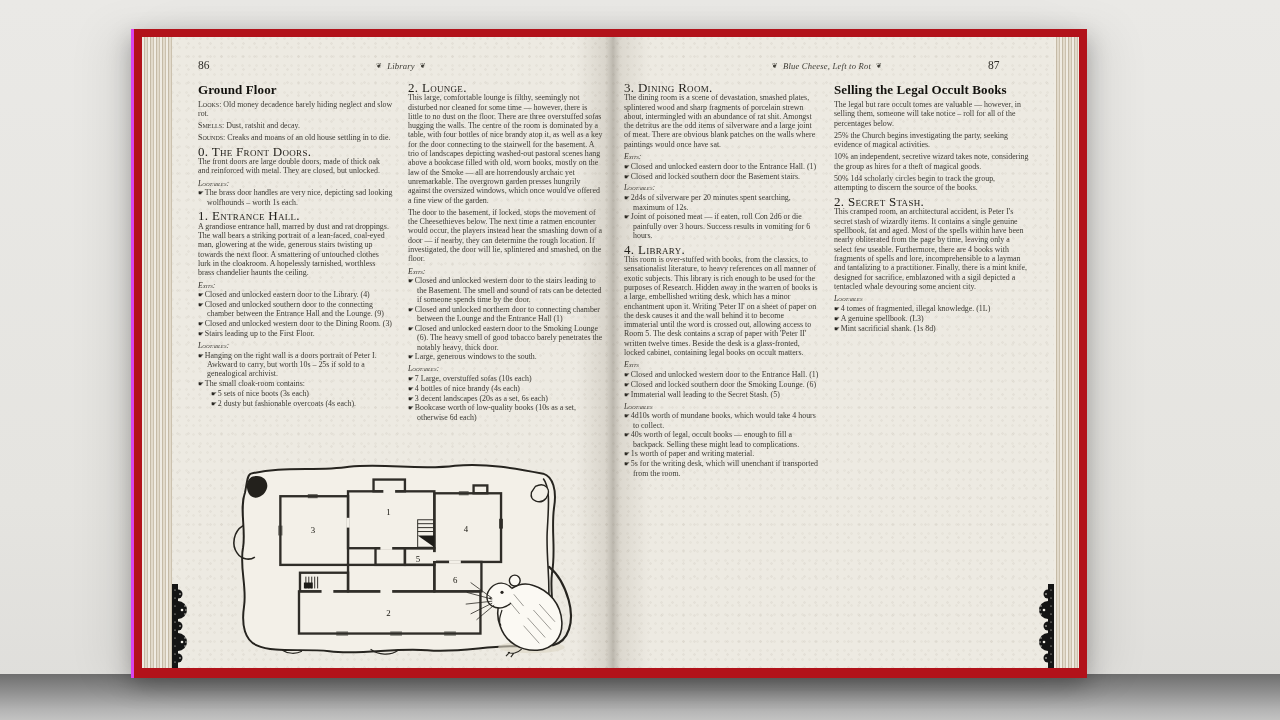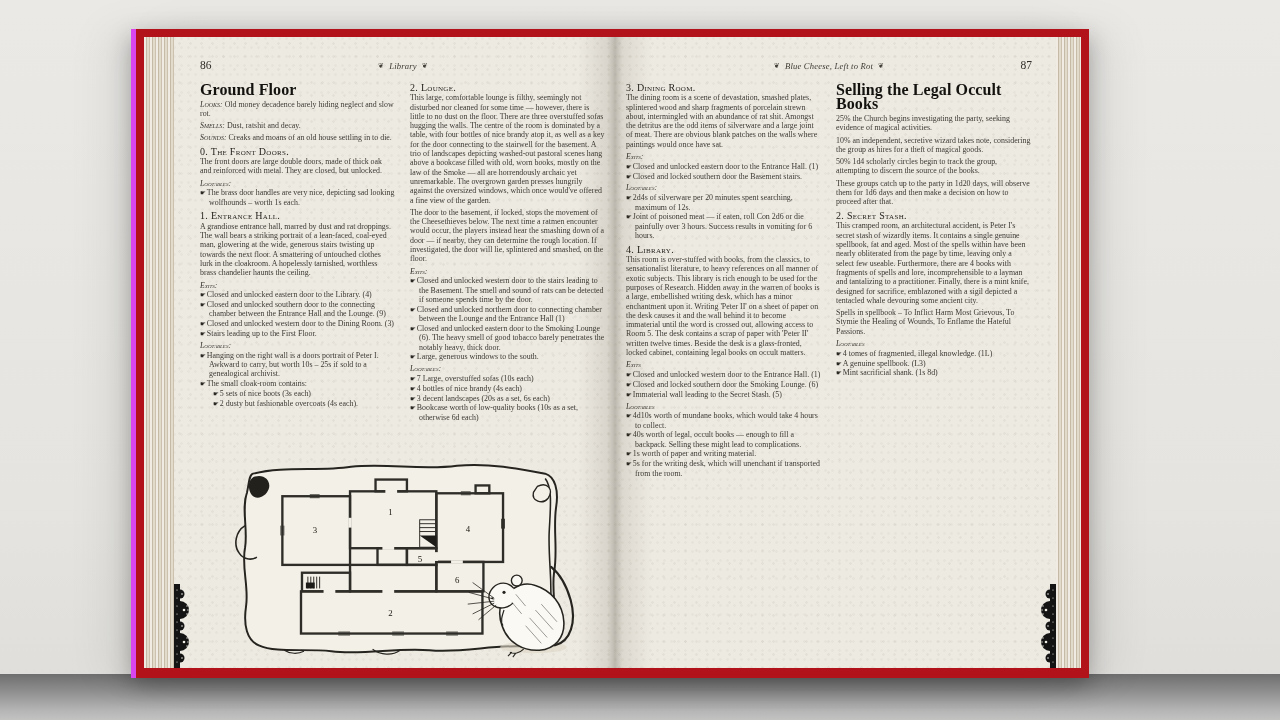--- a/index.html
+++ b/index.html
@@ -9,21 +9,21 @@
     font-family:"Liberation Serif","DejaVu Serif",serif;
     -webkit-font-smoothing:antialiased;
   }
   .desk-band {
     position:absolute; left:0; top:674px; width:1280px; height:46px;
     background: linear-gradient(180deg,#6e6e6e 0%, #8f8f8f 38%, #b4b4b4 78%, #c3c3c2 100%);
   }
   .book {
     position:absolute; left:131px; top:29px; width:953px; height:649px;
     background:#b2121a;
-    border-left:5px solid #d946ef;
+    border-left:3px solid #d946ef;
     box-shadow: 0 8px 22px rgba(0,0,0,.28), 26px 0 40px rgba(0,0,0,.06), -26px 0 40px rgba(0,0,0,.06);
   }
   .edge {
     position:absolute; top:8px; bottom:10px; width:30px;
     background-color:#ddd4c2;
     background-image: repeating-linear-gradient(90deg,
       rgba(255,255,255,.55) 0 2px, rgba(135,120,95,.28) 2px 3px,
       rgba(255,255,255,.15) 3px 5px, rgba(120,105,80,.18) 5px 6px);
   }
   .edge.left { left:8px; }
@@ -46,24 +46,24 @@
   .page { position:absolute; top:22px; width:406px; }
   .page.pleft  { left:26px; }
   .page.pright { right:24px; }
   .phead { display:flex; align-items:baseline; height:18px; margin-bottom:6px; }
   .pnum { font-size:11.5px; color:#2e2c27; width:42px; }
   .phead .spacer { width:42px; }
   .ptitle { flex:1; text-align:center; font-style:italic; font-size:8.6px; color:#3d3b34; letter-spacing:.2px; }
   .fleuron { font-style:normal; font-size:7px; color:#3d3b34; margin:0 5px; vertical-align:1px; }
   .cols { display:flex; gap:15px; }
   .col { width:195px; font-size:7.9px; line-height:9.3px; color:#3b3933; }
-  h2.head { font-size:16px; line-height:14px; margin:0 0 3px; color:#13120e; font-weight:bold; letter-spacing:.1px; }
+  h2.head { font-size:13px; line-height:14px; margin:0 0 3px; color:#13120e; font-weight:bold; letter-spacing:.1px; }
   .stat { margin:0 0 2.5px; }
-  .ilbl { font-style:italic; font-variant:small-caps; color:#34322c; }
-  .sect-title { font-variant:small-caps; font-size:10px; letter-spacing:.3px; margin:4.5px 0 1px; color:#201e19; }
+  .ilbl { font-variant:small-caps; color:#34322c; }
+  .sect-title { font-variant:small-caps; font-size:13px; letter-spacing:.3px; margin:4.5px 0 1px; color:#201e19; }
   p.body { margin:0 0 3px; }
   .llabel { font-style:italic; font-variant:small-caps; font-size:7.8px; margin:2.5px 0 .5px; color:#34322c; }
   .li { padding-left:9px; text-indent:-9px; margin:0 0 .5px; }
   .li.sub { margin-left:13px; }
   .b { font-size:6.5px; margin-right:1px; color:#2b2924; }
   .floorplan { position:absolute; left:20px; top:398px; width:366px; height:204px; }
   .lace { position:absolute; bottom:0; width:27px; height:84px; }
   .lace.lleft { left:0; }
   .lace.lright { right:0; transform:scaleX(-1); }
 </style>
@@ -233,21 +233,21 @@
           <path d="M284,156 C282,162 280,168 283,172" fill="none" stroke="#26241f" stroke-width="1.2"></path>
           <path d="M304,196 C300,200 294,201 290,199 M292,199 L288,203 M296,200 L293,204" fill="none" stroke="#26241f" stroke-width="1.1"></path>
         </g>
       </svg>
     </div>
 
     <div class="page pright">
       <div class="phead">
         <div class="spacer"></div>
         <div class="ptitle"><span class="fleuron">❦</span><span>Blue Cheese, Left to Rot</span><span class="fleuron">❦</span></div>
-        <div class="pnum" style="text-align:right">87</div>
+        <div class="pnum" style="">87</div>
       </div>
       <div class="cols">
         <div class="col">
           <div class="sect-title" style="margin-top:0">3. Dining Room.</div>
           <p class="body">The dining room is a scene of devastation, smashed plates, splintered wood and sharp fragments of porcelain strewn about, intermingled with an abundance of rat shit. Amongst the detritus are the odd items of silverware and a large joint of meat. There are obvious blank patches on the walls where paintings would once have sat.</p>
           <div class="llabel">Exits:</div>
           <div class="li"><span class="b">☛</span><span>Closed and unlocked eastern door to the Entrance Hall. (1)</span></div>
           <div class="li"><span class="b">☛</span><span>Closed and locked southern door the Basement stairs.</span></div>
           <div class="llabel">Lootables:</div>
           <div class="li"><span class="b">☛</span><span>2d4s of silverware per 20 minutes spent searching, maximum of 12s.</span></div>
@@ -261,28 +261,27 @@
           <div class="li"><span class="b">☛</span><span>Immaterial wall leading to the Secret Stash. (5)</span></div>
           <div class="llabel">Lootables</div>
           <div class="li"><span class="b">☛</span><span>4d10s worth of mundane books, which would take 4 hours to collect.</span></div>
           <div class="li"><span class="b">☛</span><span>40s worth of legal, occult books — enough to fill a backpack. Selling these might lead to complications.</span></div>
           <div class="li"><span class="b">☛</span><span>1s worth of paper and writing material.</span></div>
           <div class="li"><span class="b">☛</span><span>5s for the writing desk, which will unenchant if transported from the room.</span></div>
         </div>
 
         <div class="col">
           <h2 class="head">Selling the Legal Occult Books</h2>
+          <p class="body">The legal but rare occult tomes are valuable — however, in selling them, someone will take notice – roll for all of the percentages below.</p>
           <p class="body">25% the Church begins investigating the party, seeking evidence of magical activities.</p>
           <p class="body">10% an independent, secretive wizard takes note, considering the group as hires for a theft of magical goods.</p>
           <p class="body">50% 1d4 scholarly circles begin to track the group, attempting to discern the source of the books.</p>
-          <p class="body">These groups catch up to the party in 1d20 days, will observe them for 1d6 days and then make a decision on how to proceed after that.</p>
 
           <div class="sect-title">2. Secret Stash.</div>
           <p class="body">This cramped room, an architectural accident, is Peter I's secret stash of wizardly items. It contains a single genuine spellbook, fat and aged. Most of the spells within have been nearly obliterated from the page by time, leaving only a select few useable. Furthermore, there are 4 books with fragments of spells and lore, incomprehensible to a layman and tantalizing to a practitioner. Finally, there is a mint knife, designed for sacrifice, emblazoned with a sigil depicted a tentacled whale devouring some ancient city.</p>
-          <p class="body">Spells in spellbook – To Inflict Harm Most Grievous, To Stymie the Healing of Wounds, To Enflame the Hateful Passions.</p>
           <div class="llabel">Lootables</div>
           <div class="li"><span class="b">☛</span><span>4 tomes of fragmented, illegal knowledge. (1L)</span></div>
           <div class="li"><span class="b">☛</span><span>A genuine spellbook. (L3)</span></div>
           <div class="li"><span class="b">☛</span><span>Mint sacrificial shank. (1s 8d)</span></div>
         </div>
       </div>
     </div>
 
     <svg class="lace lleft" viewBox="0 0 27 84">
       <rect x="0" y="0" width="6" height="84" fill="#141414"></rect>

